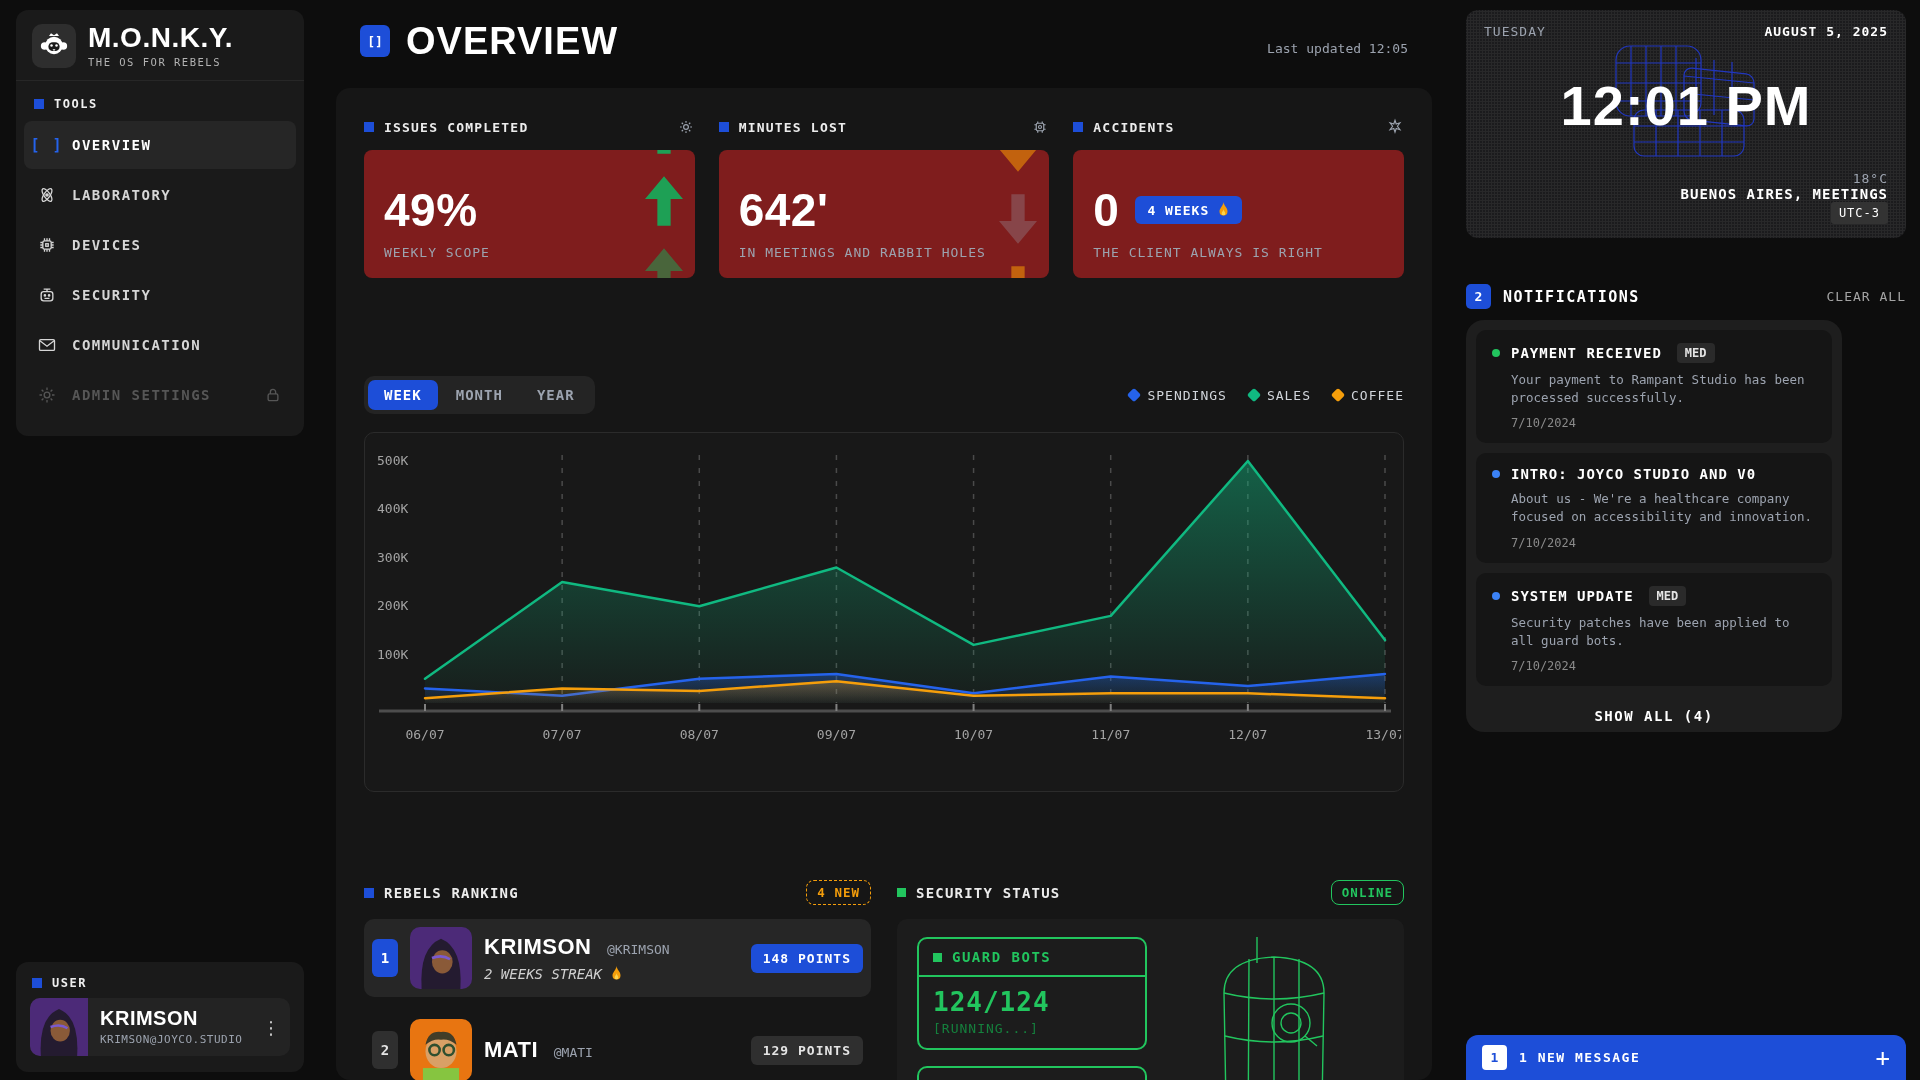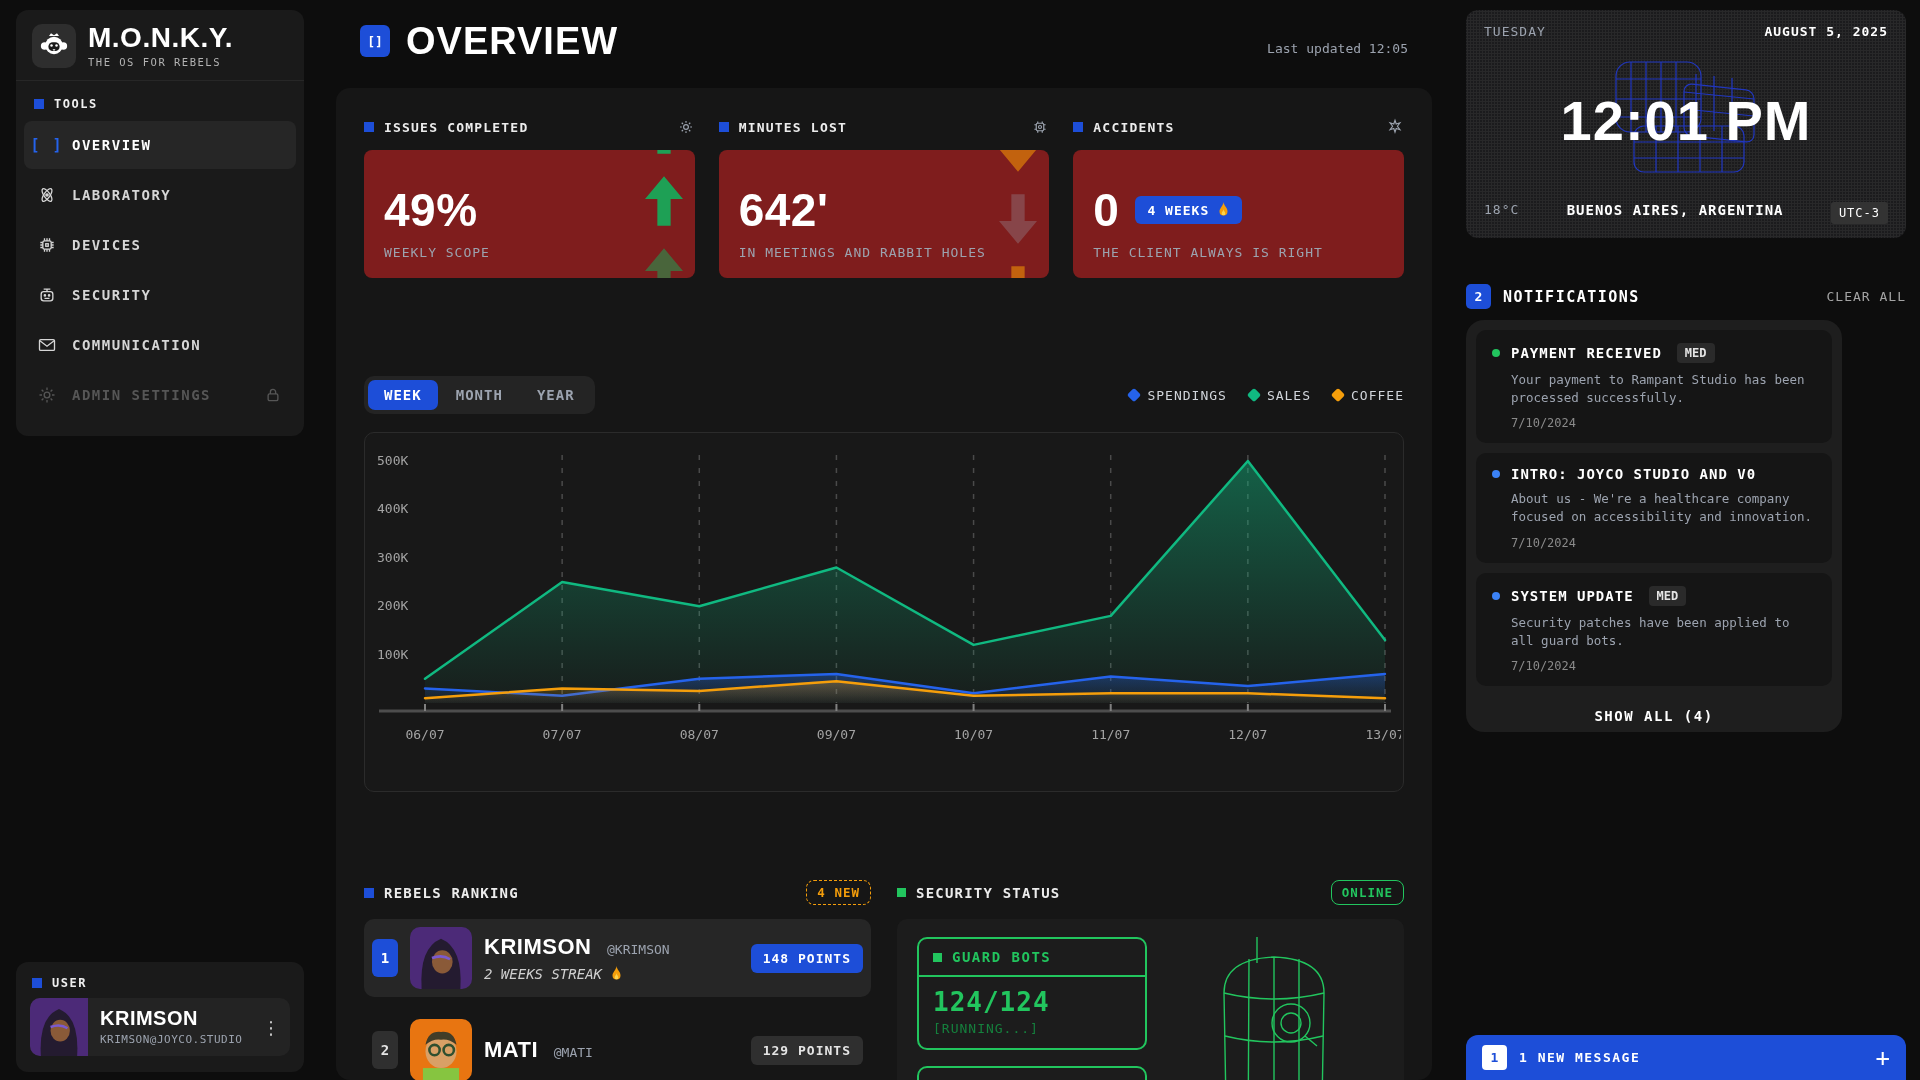--- a/index.html
+++ b/index.html
@@ -114,21 +114,21 @@
   
   .clock-card { position:absolute; left:1466px; top:10px; width:440px; height:228px;
                 background:#1b1b1d; border-radius:12px; padding:14px 18px;
                 background-image:radial-gradient(rgba(255,255,255,0.055) 1px, transparent 1.2px);
                 background-size:3px 3px; display:flex; flex-direction:column; justify-content:space-between; }
   .clock-top { display:flex; justify-content:space-between; font-size:13px; letter-spacing:1px; }
   .clock-date { color:#fff; font-weight:bold; }
   .clock-mid { position:relative; height:120px; display:flex; align-items:center; justify-content:center; }
   .clock-time { position:relative; z-index:2; font-size:56px; color:#fff; letter-spacing:1px; }
   .clock-wire { position:absolute; z-index:1; opacity:.95; }
-  .clock-bottom { display:flex; align-items:flex-start; font-size:13px; letter-spacing:1px; }
+  .clock-bottom { display:flex; align-items:flex-end; font-size:13px; letter-spacing:1px;flex-direction:column; }
   .clock-loc { flex:1; text-align:center; color:#fff; font-weight:bold; font-size:14px; }
   .tz-box { background:#333; color:#fff; font-size:12px; border-radius:3px; padding:4px 8px; }
 
   .notif-head { position:absolute; left:1466px; top:284px; width:440px; display:flex;
                 align-items:center; gap:12px; }
   .notif-count { width:25px; height:25px; border-radius:5px; background:#1d4ed8; color:#fff;
                  display:flex; align-items:center; justify-content:center; font-size:13px; font-weight:bold; }
   .notif-title { font-size:15px; font-weight:bold; letter-spacing:1.5px; color:#fff; }
   .clear-all { margin-left:auto; font-size:13px; letter-spacing:1px; color:#a3a3a3; cursor:pointer; }
 
@@ -539,21 +539,21 @@
         <rect x="108" y="18" width="70" height="52" rx="8" transform="skewY(6)"></rect>
         <path d="M120 20v55 M138 22v55 M156 24v55 M108 38l70 7 M108 55l70 7"></path>
         <rect x="58" y="72" width="110" height="46" rx="10"></rect>
         <path d="M58 88h110 M58 104h110 M80 72v46 M102 72v46 M124 72v46 M146 72v46"></path>
       </svg>
     </span>
     <span class="clock-time disp">12:01 PM</span>
   </div>
   <div class="clock-bottom">
     <span class="dim">18°C</span>
-    <span class="clock-loc">BUENOS AIRES, ARGENTINA</span>
+    <span class="clock-loc">BUENOS AIRES, MEETINGS</span>
     <span class="tz-box">UTC-3</span>
   </div>
 </section>
 
 <div class="notif-head">
   <span class="notif-count">2</span>
   <span class="notif-title">NOTIFICATIONS</span>
   <span class="clear-all">CLEAR ALL</span>
 </div>
 

